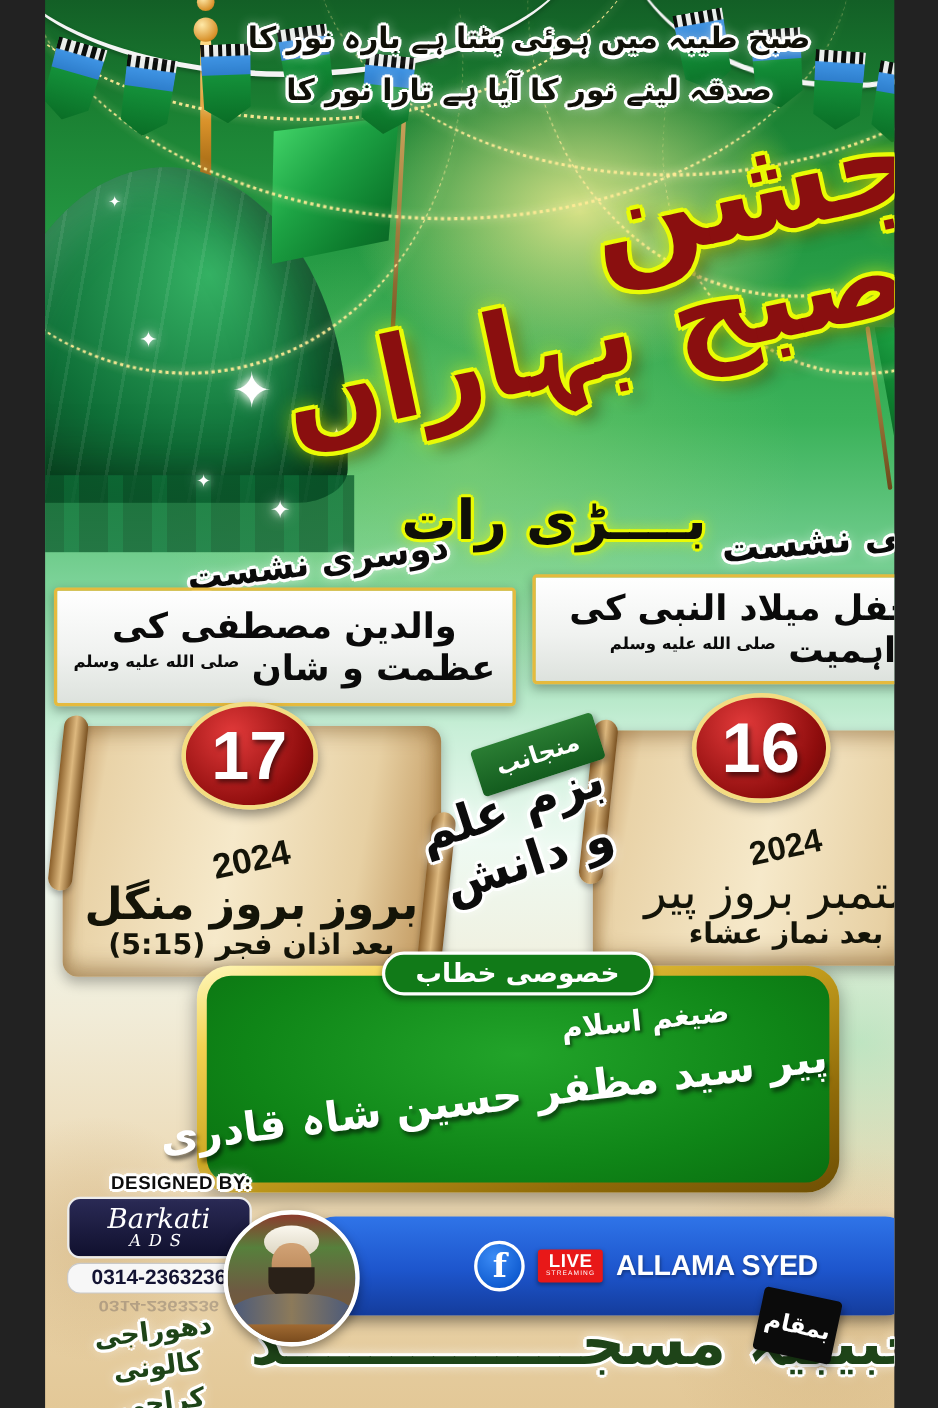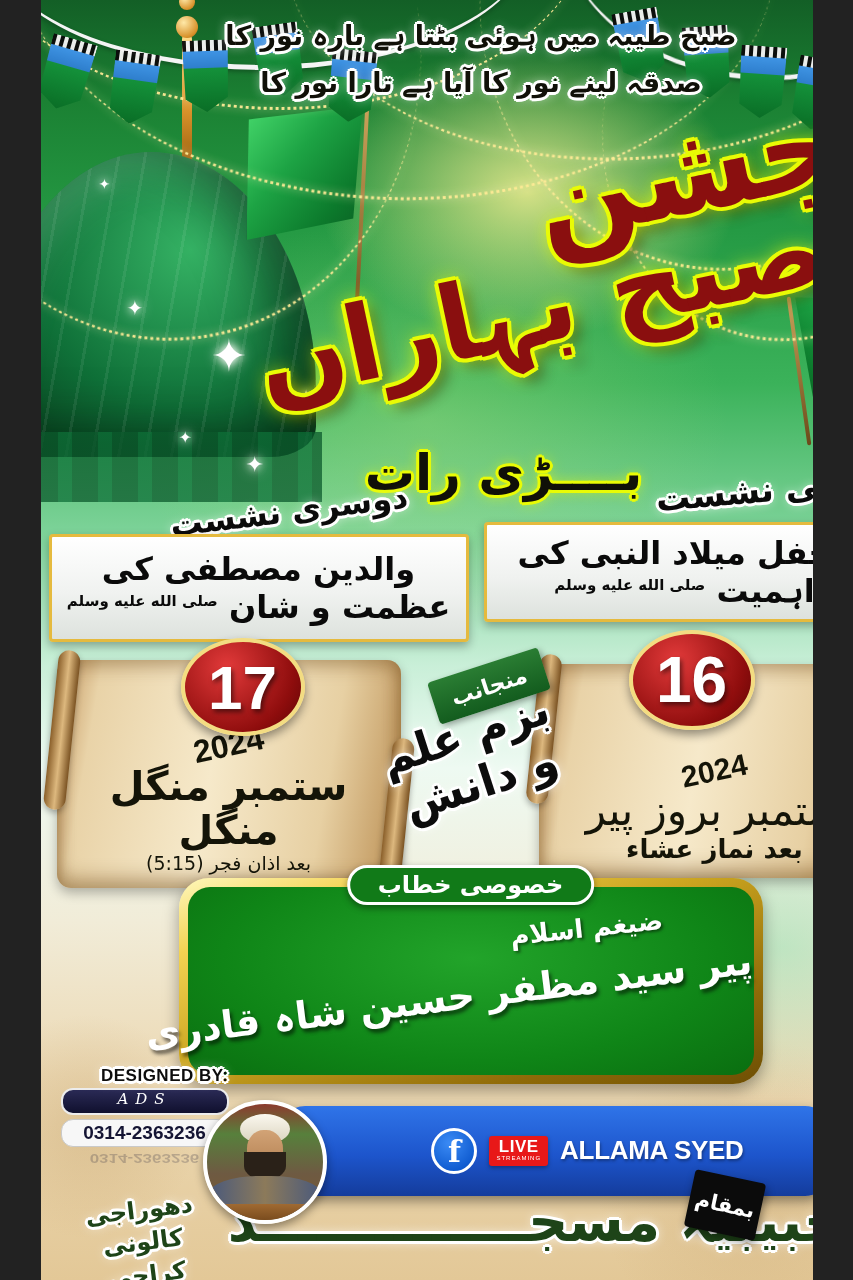--- a/index.html
+++ b/index.html
@@ -240,39 +240,40 @@
 
   <div class="abs scroll" style="left:498px; top:664px; width:352px; height:214px; padding-bottom:14px;">
     <div><span class="yr" style="font-size:30px;">2024</span></div>
     <div class="urdu" style="font-size:42px; font-weight:normal; line-height:1.1;">ستمبر بروز پیر</div>
     <div class="urdu" style="font-size:26px; font-weight:bold;">بعد نماز عشاء</div>
   </div>
   <div class="abs day-circle" style="left:588px; top:630px; width:126px; height:100px; font-size:64px;">16</div>
 
   <div class="abs scroll" style="left:16px; top:660px; width:344px; height:228px; padding-bottom:14px;">
     <div><span class="yr" style="font-size:32px;">2024</span></div>
-    <div class="urdu" style="font-size:40px; font-weight:bold; line-height:1.1;">ستمبر منگل منگل</div>
-    <div class="urdu" style="font-size:19px; font-weight:normal;">بعد اذان فجر (5:15)</div>
-  </div>
-  <div class="abs day-circle" style="left:140px; top:638px; width:124px; height:98px; font-size:62px;">17</div>
+    <div class="urdu" style="font-size:40px; font-weight:bold; line-height:1.1;">بروز بروز منگل</div>
+    <div class="urdu" style="font-size:26px; font-weight:bold;">بعد اذان فجر (5:15)</div>
+  </div>
+  <div class="abs day-circle" style="left:124px; top:638px; width:124px; height:98px; font-size:62px;">17</div>
 
   <div class="abs org-badge urdu" style="left:390px; top:664px; width:116px; height:44px; font-size:22px; transform:rotate(-18deg);">منجانب</div>
   <div class="abs org-name urdu ow" style="left:338px; top:708px; width:188px; font-size:44px; transform:rotate(-18deg);">بزم علم و دانش</div>
 
   <div class="abs panel-gold">
     <div class="panel-green">
       <div class="panel-pill urdu">خصوصی خطاب</div>
       <div class="panel-hon urdu">ضیغم اسلام</div>
       <div class="panel-name urdu">پیر سید مظفر حسین شاہ قادری</div>
     </div>
   </div>
 
   <div class="abs designer">
     <div class="hd ow">DESIGNED BY:</div>
     <div class="navy">
+      <div class="brand">Barkati</div>
       <div class="sub">ADS</div>
     </div>
     <div class="phone-pill">0314-2363236</div>
     <div class="phone-ref">0314-2363236</div>
   </div>
 
   <div class="abs photo">
     <div class="turban"></div>
     <div class="face"></div>
     <div class="beard"></div>

